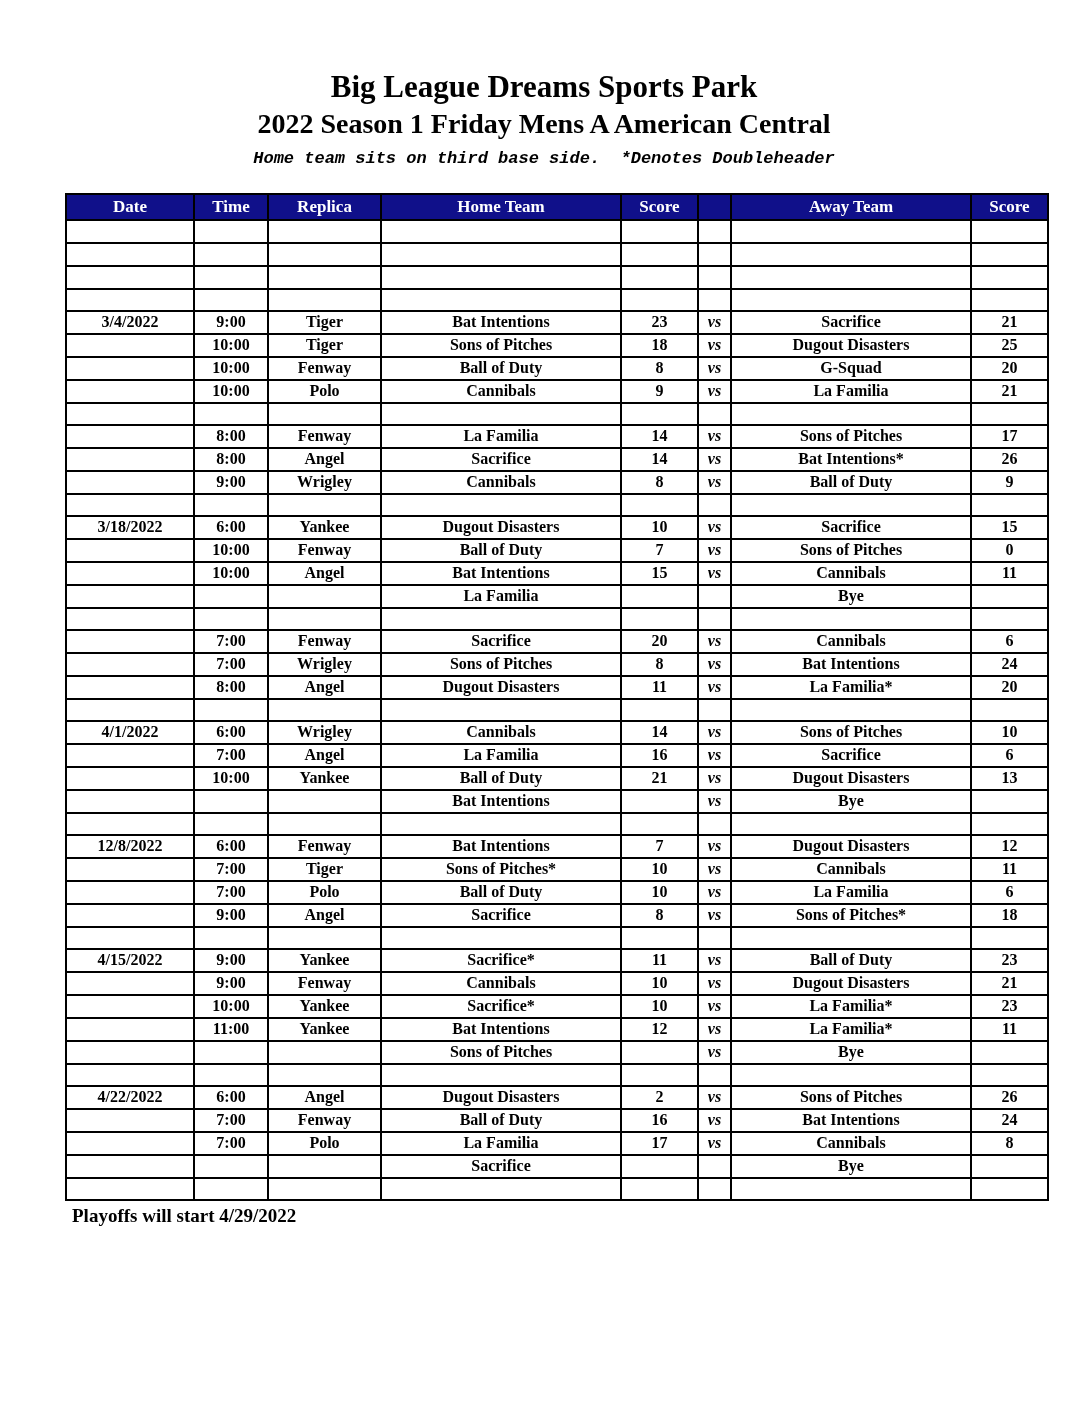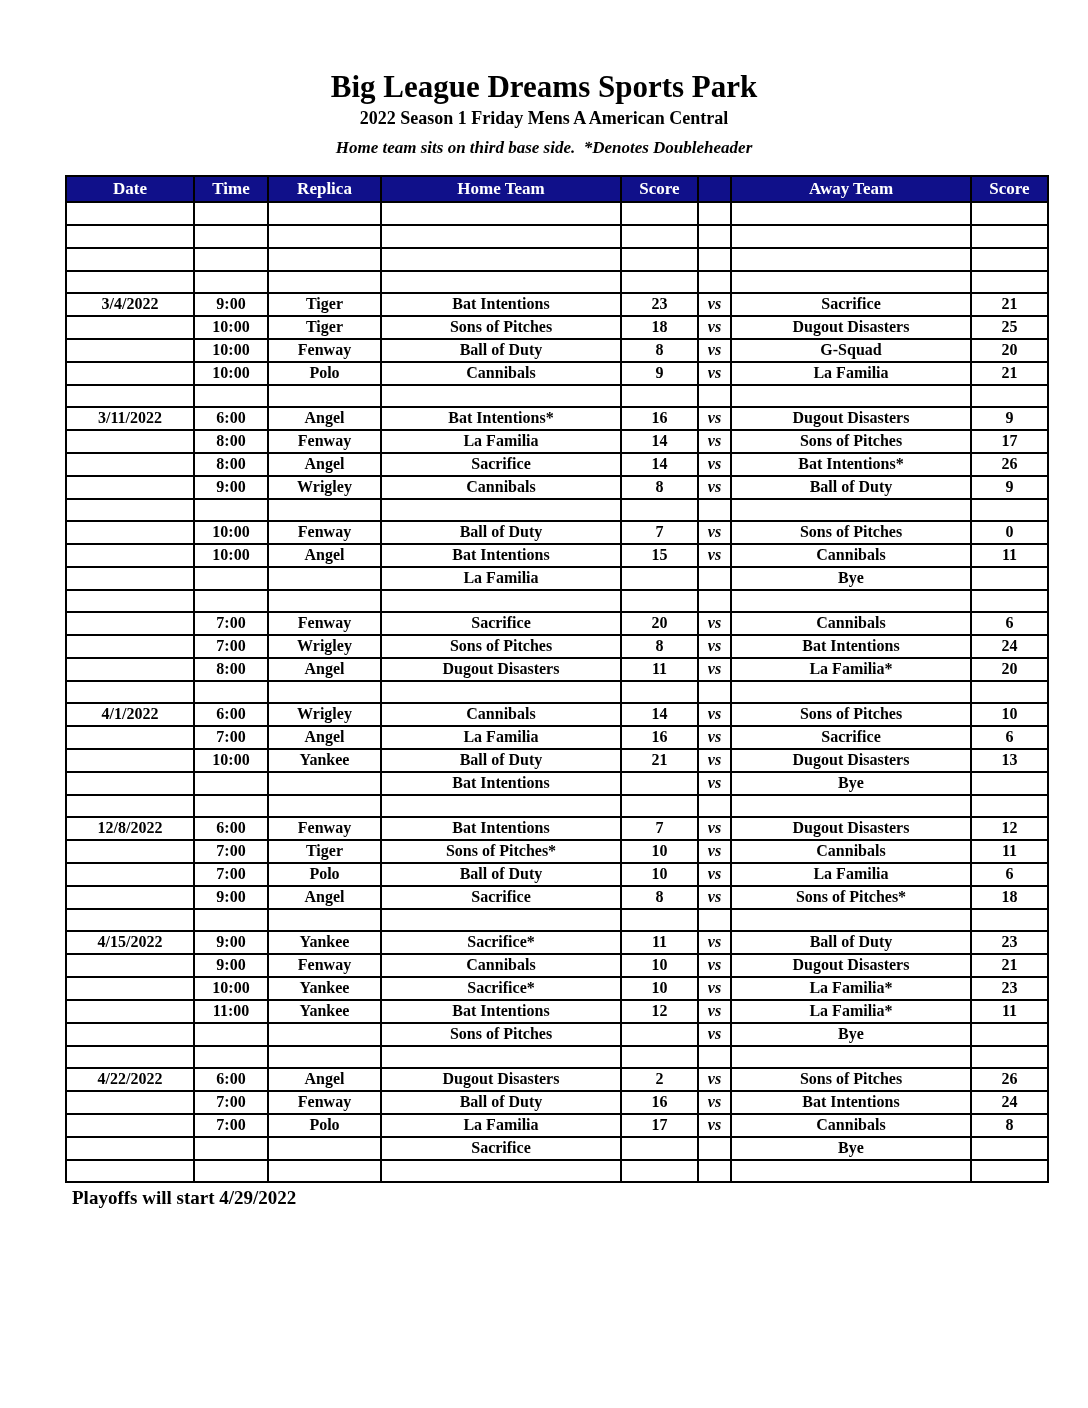--- a/index.html
+++ b/index.html
@@ -25,38 +25,39 @@
     margin-top: 70px;
     text-align: center;
     font-size: 31px;
     font-weight: 700;
     letter-spacing: 0px;
     line-height: 1.1;
   }
   .subtitle {
     margin-top: 5px;
     text-align: center;
-    font-size: 18px;
+    font-size: 28px;
     font-weight: 700;
     line-height: 1.1;
   }
   .note {
     margin-top: 10px;
     text-align: center;
     font-size: 17px;
     font-weight: 700;
     font-style: italic;
     white-space: pre;
     line-height: 1.1;
+    font-family: Liberation Mono, monospace;
   }
   table.sched {
     border-collapse: collapse;
     table-layout: fixed;
     margin-left: 65px;
-    margin-top: 17px;
+    margin-top: 24px;
     width: 982px;
   }
   table.sched th, table.sched td {
     border: 2px solid var(--grid);
     padding: 0 2px;
     text-align: center;
     overflow: hidden;
     white-space: nowrap;
   }
   tr.head { height: 26px; }
@@ -207,30 +208,20 @@
           <td class="sep"></td>
           <td class="sep"></td>
           <td class="sep"></td>
           <td class="sep"></td>
           <td class="sep"></td>
           <td class="sep"></td>
           <td class="sep"></td>
           <td class="sep"></td>
         </tr>
         <tr class="game-row">
-          <td>3/11/2022</td>
-          <td>6:00</td>
-          <td>Angel</td>
-          <td class="y">Bat Intentions*</td>
-          <td class="y">16</td>
-          <td class="vs">vs</td>
-          <td>Dugout Disasters</td>
-          <td>9</td>
-        </tr>
-        <tr class="game-row">
           <td></td>
           <td>8:00</td>
           <td>Fenway</td>
           <td>La Familia</td>
           <td>14</td>
           <td class="vs">vs</td>
           <td class="y">Sons of Pitches</td>
           <td class="y">17</td>
         </tr>
         <tr class="game-row">
@@ -255,20 +246,30 @@
         </tr>
         <tr class="sep-row">
           <td class="sep"></td>
           <td class="sep"></td>
           <td class="sep"></td>
           <td class="sep"></td>
           <td class="sep"></td>
           <td class="sep"></td>
           <td class="sep"></td>
           <td class="sep"></td>
+        </tr>
+        <tr class="game-row">
+          <td>3/18/2022</td>
+          <td>6:00</td>
+          <td>Yankee</td>
+          <td>Dugout Disasters</td>
+          <td>10</td>
+          <td class="vs">vs</td>
+          <td class="y">Sacrifice</td>
+          <td class="y">15</td>
         </tr>
         <tr class="game-row">
           <td></td>
           <td>10:00</td>
           <td>Fenway</td>
           <td class="y">Ball of Duty</td>
           <td class="y">7</td>
           <td class="vs">vs</td>
           <td>Sons of Pitches</td>
           <td>0</td>

